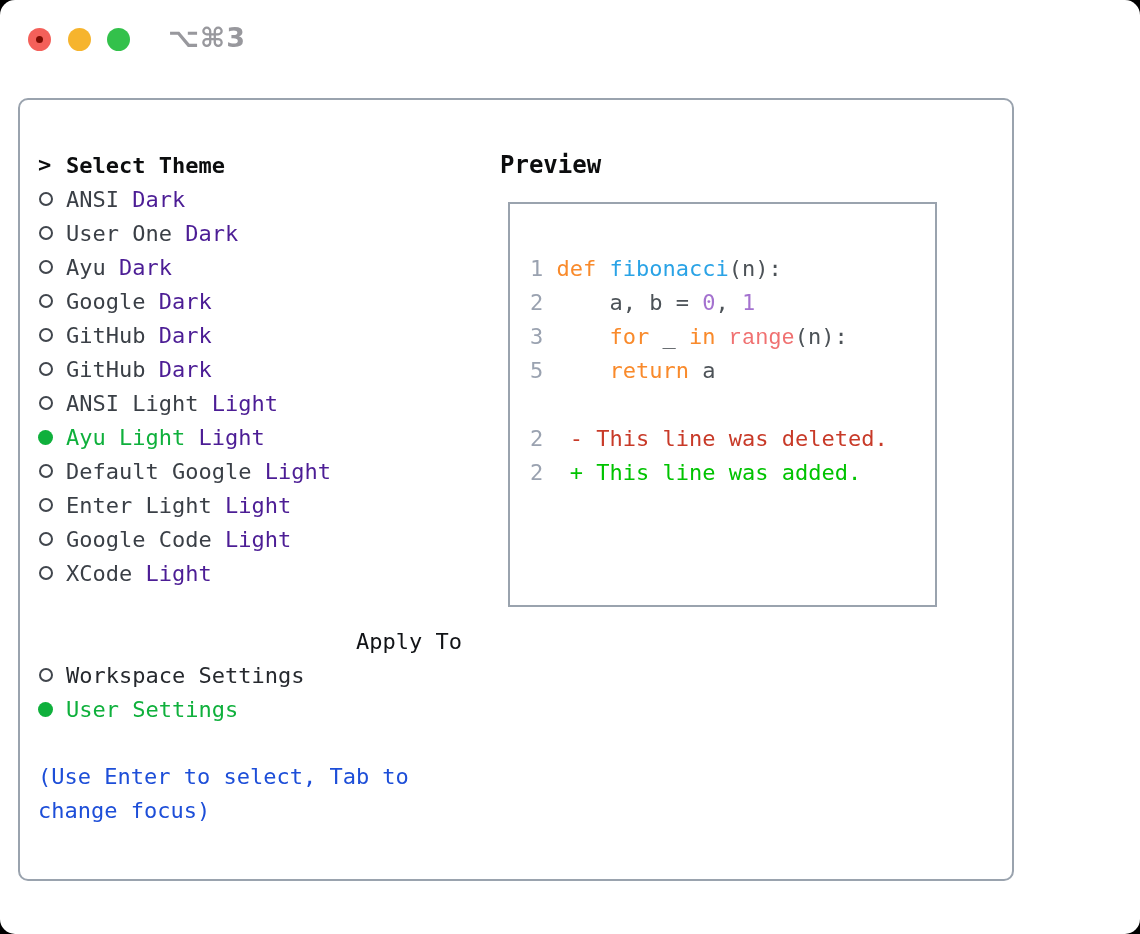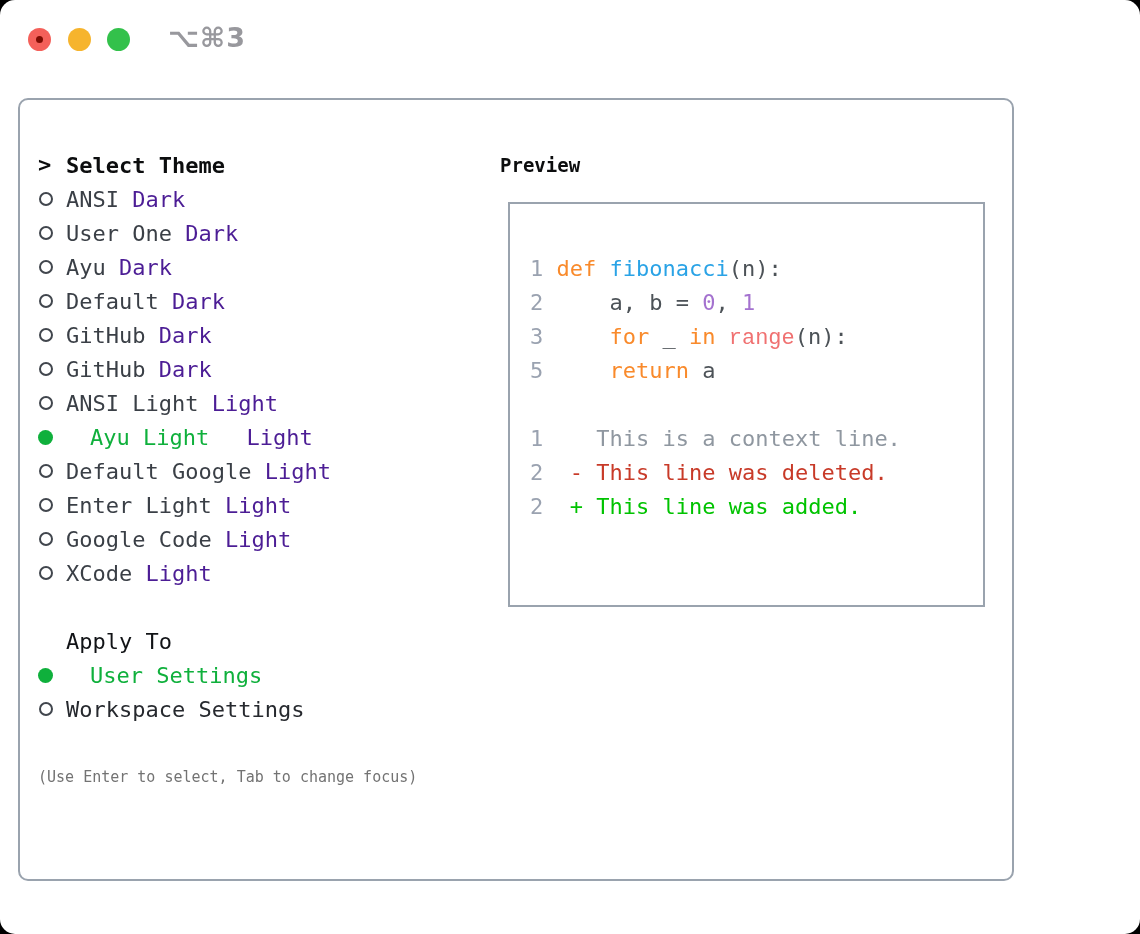--- a/index.html
+++ b/index.html
@@ -21,35 +21,35 @@
     color:#98989d; letter-spacing:1px;
   }
   
   .panel { position:absolute; left:18px; top:98px; width:996px; height:783px;
            border:2px solid var(--border); border-radius:10px; }
   
   .left-col { position:absolute; left:38px; top:148px; width:424px; }
   .trow { display:flex; align-items:center; height:34px; font-size:22px; color:#3a3f46;
           white-space:pre; }
   .trow.header { font-weight:bold; color:#0c0d0e; }
-  .trow.selected { color:var(--green);gap:24px; }
+  .trow.selected { color:var(--green); }
   .marker { width:28px; height:34px; flex:none; position:relative; }
   .marker.prompt { font-weight:bold; color:#0c0d0e; line-height:34px; }
   .marker.ring::before { content:""; position:absolute; left:1px; top:10px;
         width:10px; height:10px; border:2px solid #41464d; border-radius:50%; }
   .marker.dot::before { content:""; position:absolute; left:0px; top:9.5px;
         width:15px; height:15px; border-radius:50%; background:var(--green); }
   .suffix { color:#4c1d95; margin-left:13.25px; }
   .apply-block { margin-top:34px; }
-  .help { margin-top:34px; font-size:15px; line-height:34px; color:#737373;
+  .help { margin-top:34px; font-size:22px; line-height:34px; color:#1d4ed8;
           white-space:normal; }
   
   .preview-title { position:absolute; left:500px; top:148px; height:34px; line-height:34px;
-                   font-size:19px; font-weight:bold; color:#0c0d0e; }
-  .preview-box { position:absolute; left:508px; top:202px; width:477px; height:405px;
+                   font-size:24px; font-weight:bold; color:#0c0d0e; }
+  .preview-box { position:absolute; left:508px; top:202px; width:429px; height:405px;
                  border:2px solid var(--border); background:#fff; }
   .code { position:absolute; left:20px; top:48px; }
   .cline { white-space:pre; height:34px; line-height:34px; font-size:22px; color:#4c5257; }
   .lineno { color:#9aa2b0; }
   .kw   { color:var(--kw); }
   .fn   { color:var(--fn); }
   .call { color:var(--call);font-family:Liberation Mono, monospace; }
   .num  { color:var(--numc); }
   .pl   { color:#4c5257; }
   .diff { margin-top:34px; }
@@ -68,49 +68,48 @@
   <div class="titlebar-title">⌥⌘3</div>
 
   <div class="panel"></div>
 
   <div class="left-col">
     <div id="theme-rows">
         <div class="trow header"><span class="marker prompt">&gt;</span><span>Select Theme</span></div>
         <div class="trow"><span class="marker ring"></span><span>ANSI</span><span class="suffix">Dark</span></div>
         <div class="trow"><span class="marker ring"></span><span>User One</span><span class="suffix">Dark</span></div>
         <div class="trow"><span class="marker ring"></span><span>Ayu</span><span class="suffix">Dark</span></div>
-        <div class="trow"><span class="marker ring"></span><span>Default</span><span class="suffix">Dark</span></div>
+        <div class="trow"><span class="marker ring"></span><span>Google</span><span class="suffix">Dark</span></div>
         <div class="trow"><span class="marker ring"></span><span>GitHub</span><span class="suffix">Dark</span></div>
         <div class="trow"><span class="marker ring"></span><span>GitHub</span><span class="suffix">Dark</span></div>
         <div class="trow"><span class="marker ring"></span><span>ANSI Light</span><span class="suffix">Light</span></div>
         <div class="trow selected"><span class="marker dot"></span><span>Ayu Light</span><span class="suffix">Light</span></div>
         <div class="trow"><span class="marker ring"></span><span>Default Google</span><span class="suffix">Light</span></div>
         <div class="trow"><span class="marker ring"></span><span>Enter Light</span><span class="suffix">Light</span></div>
         <div class="trow"><span class="marker ring"></span><span>Google Code</span><span class="suffix">Light</span></div>
         <div class="trow"><span class="marker ring"></span><span>XCode</span><span class="suffix">Light</span></div>
       </div>
     <div id="apply-block" class="apply-block">
-        <div class="trow" style="color: rgb(17, 19, 22);"><span class="marker"></span><span>Apply To</span></div>
+        <div class="trow" style="color: rgb(17, 19, 22); justify-content: space-between;"><span class="marker"></span><span>Apply To</span></div>
+        <div class="trow" style="color: rgb(38, 41, 46);"><span class="marker ring"></span><span>Workspace Settings</span></div>
         <div class="trow selected"><span class="marker dot"></span><span>User Settings</span></div>
-        <div class="trow" style="color: rgb(38, 41, 46);"><span class="marker ring"></span><span>Workspace Settings</span></div>
       </div>
     <div class="help">(Use Enter to select, Tab to change focus)</div>
   </div>
 
   <div class="preview-title">Preview</div>
 
   <div class="preview-box">
     <div class="code">
       <div id="code-lines">
           <div class="cline"><span class="lineno">1</span><span class="pl"> </span><span class="kw">def</span><span class="pl"> </span><span class="fn">fibonacci</span><span class="pl">(n):</span></div>
           <div class="cline"><span class="lineno">2</span><span class="pl">     a, b = </span><span class="num">0</span><span class="pl">, </span><span class="num">1</span></div>
           <div class="cline"><span class="lineno">3</span><span class="pl">     </span><span class="kw">for</span><span class="pl"> _ </span><span class="kw">in</span><span class="pl"> </span><span class="call">range</span><span class="pl">(n):</span></div>
           <div class="cline"><span class="lineno">5</span><span class="pl">     </span><span class="kw">return</span><span class="pl"> a</span></div>
         </div>
       <div id="diff-lines" class="diff">
-          <div class="cline"><span class="lineno">1</span><span class="ctx">    This is a context line.</span></div>
           <div class="cline"><span class="lineno">2</span><span class="del">  - This line was deleted.</span></div>
           <div class="cline"><span class="lineno">2</span><span class="add">  + This line was added.</span></div>
         </div>
     </div>
   </div>
 
 </div>
 
 </body></html>

